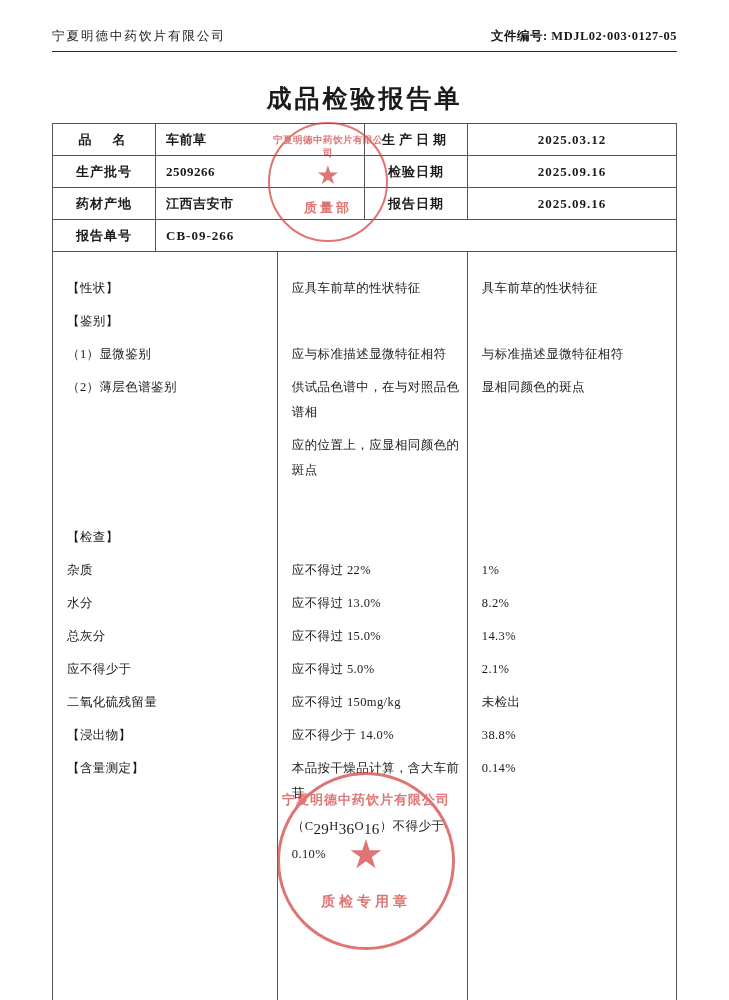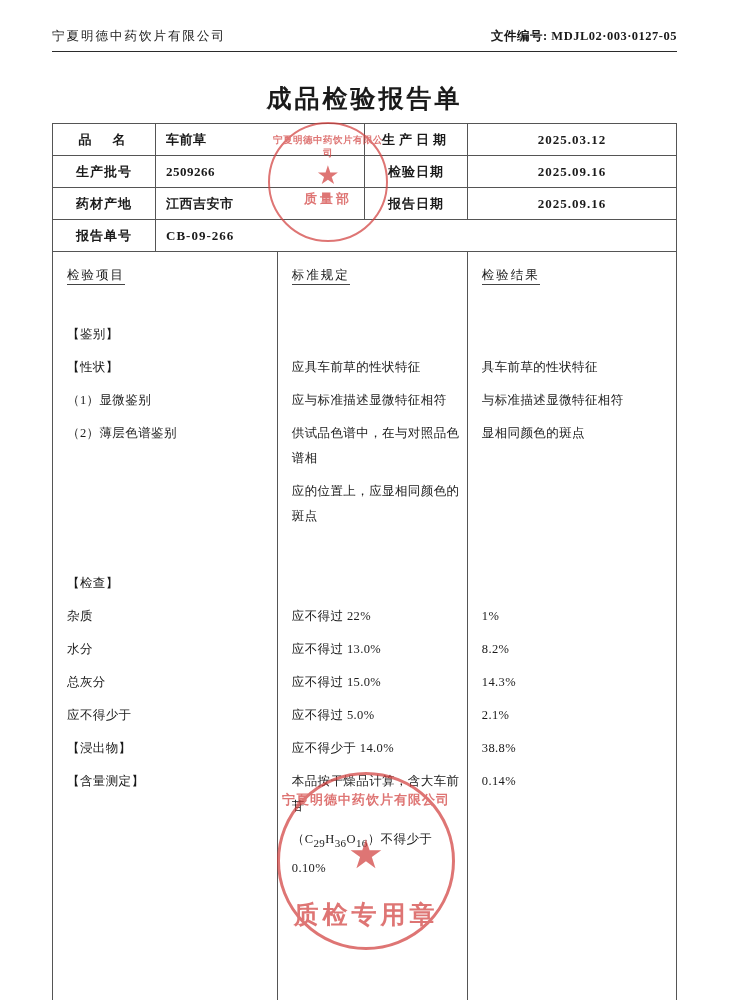--- a/index.html
+++ b/index.html
@@ -102,21 +102,21 @@
   table.body td {
     padding: 4px 0 4px 14px;
     vertical-align: top;
     line-height: 25px;
     letter-spacing: 0.4px;
   }
   .vline { border-left: 1px solid #555; }
   .spacer-row td { height: 12px; padding: 0; }
   .gap-row td { height: 26px; padding: 0; }
   .item-ind { padding-left: 14px; }
-  sub { font-size: 11px; }
+  sub { font-size: 15px; }
   
   .stamp {
     position: absolute;
     border: 3px solid #d2413f;
     border-radius: 50%;
     color: #d2413f;
     opacity: 0.72;
     pointer-events: none;
   }
   .stamp .star {
@@ -136,28 +136,28 @@
   }
   .stamp-small {
     width: 116px; height: 116px;
     left: 268px; top: 122px;
     border-width: 2px;
   }
   .stamp-small .star { font-size: 26px; margin-top: -6px; }
   .stamp-small .arc {
     top: 10px; font-size: 9.5px; letter-spacing: 0.5px;
   }
-  .stamp-small .sub { bottom: 32px; font-size: 13px; letter-spacing: 3px; }
+  .stamp-small .sub { bottom: 23px; font-size: 13px; letter-spacing: 3px; }
   .stamp-big {
     width: 172px; height: 172px;
     left: 277px; top: 772px;
   }
   .stamp-big .star { font-size: 40px; margin-top: -6px; }
   .stamp-big .arc { top: 16px; font-size: 13px; letter-spacing: 1px; }
-  .stamp-big .sub { bottom: 16px; font-size: 25px; letter-spacing: 4px; }
+  .stamp-big .sub { bottom: 36px; font-size: 14px; letter-spacing: 4px; }
 </style>
 </head>
 <body>
 
 <div class="page">
 
   <div class="header">
     <div class="company">宁夏明德中药饮片有限公司</div>
     <div class="docno">
       <span>文件编号:</span>
@@ -196,41 +196,36 @@
     </table>
 
   <div class="body-box">
     <table class="body">
       <colgroup>
           <col class="c1">
           <col class="c2">
           <col class="c3">
         </colgroup>
       <tbody>
-          <tr>
-        <th><span class="u">检验项目</span></th>
-        <th class="vline"><span class="u">标准规定</span></th>
-        <th class="vline"><span class="u">检验结果</span></th>
-      </tr>
 
       <tr class="spacer-row">
             <td></td>
             <td class="vline"></td>
             <td class="vline"></td>
           </tr>
 
       <tr>
-        <td>【鉴别】</td>
-        <td class="vline"></td>
-        <td class="vline"></td>
-      </tr>
-      <tr>
         <td>【性状】</td>
         <td class="vline">应具车前草的性状特征</td>
         <td class="vline">具车前草的性状特征</td>
+      </tr>
+      <tr>
+        <td>【鉴别】</td>
+        <td class="vline"></td>
+        <td class="vline"></td>
       </tr>
       <tr>
         <td class="item-ind">（1）显微鉴别</td>
         <td class="vline">应与标准描述显微特征相符</td>
         <td class="vline">与标准描述显微特征相符</td>
       </tr>
       <tr>
         <td class="item-ind">（2）薄层色谱鉴别</td>
         <td class="vline">供试品色谱中，在与对照品色谱相</td>
         <td class="vline">显相同颜色的斑点</td>
@@ -266,20 +261,25 @@
         <td>总灰分</td>
         <td class="vline">应不得过 15.0%</td>
         <td class="vline">14.3%</td>
       </tr>
       <tr>
         <td>应不得少于</td>
         <td class="vline">应不得过 5.0%</td>
         <td class="vline">2.1%</td>
       </tr>
       <tr>
+        <td>二氧化硫残留量</td>
+        <td class="vline">应不得过 150mg/kg</td>
+        <td class="vline">未检出</td>
+      </tr>
+      <tr>
         <td>【浸出物】</td>
         <td class="vline">应不得少于 14.0%</td>
         <td class="vline">38.8%</td>
       </tr>
       <tr>
         <td>【含量测定】</td>
         <td class="vline">本品按干燥品计算，含大车前苷</td>
         <td class="vline">0.14%</td>
       </tr>
       <tr>

